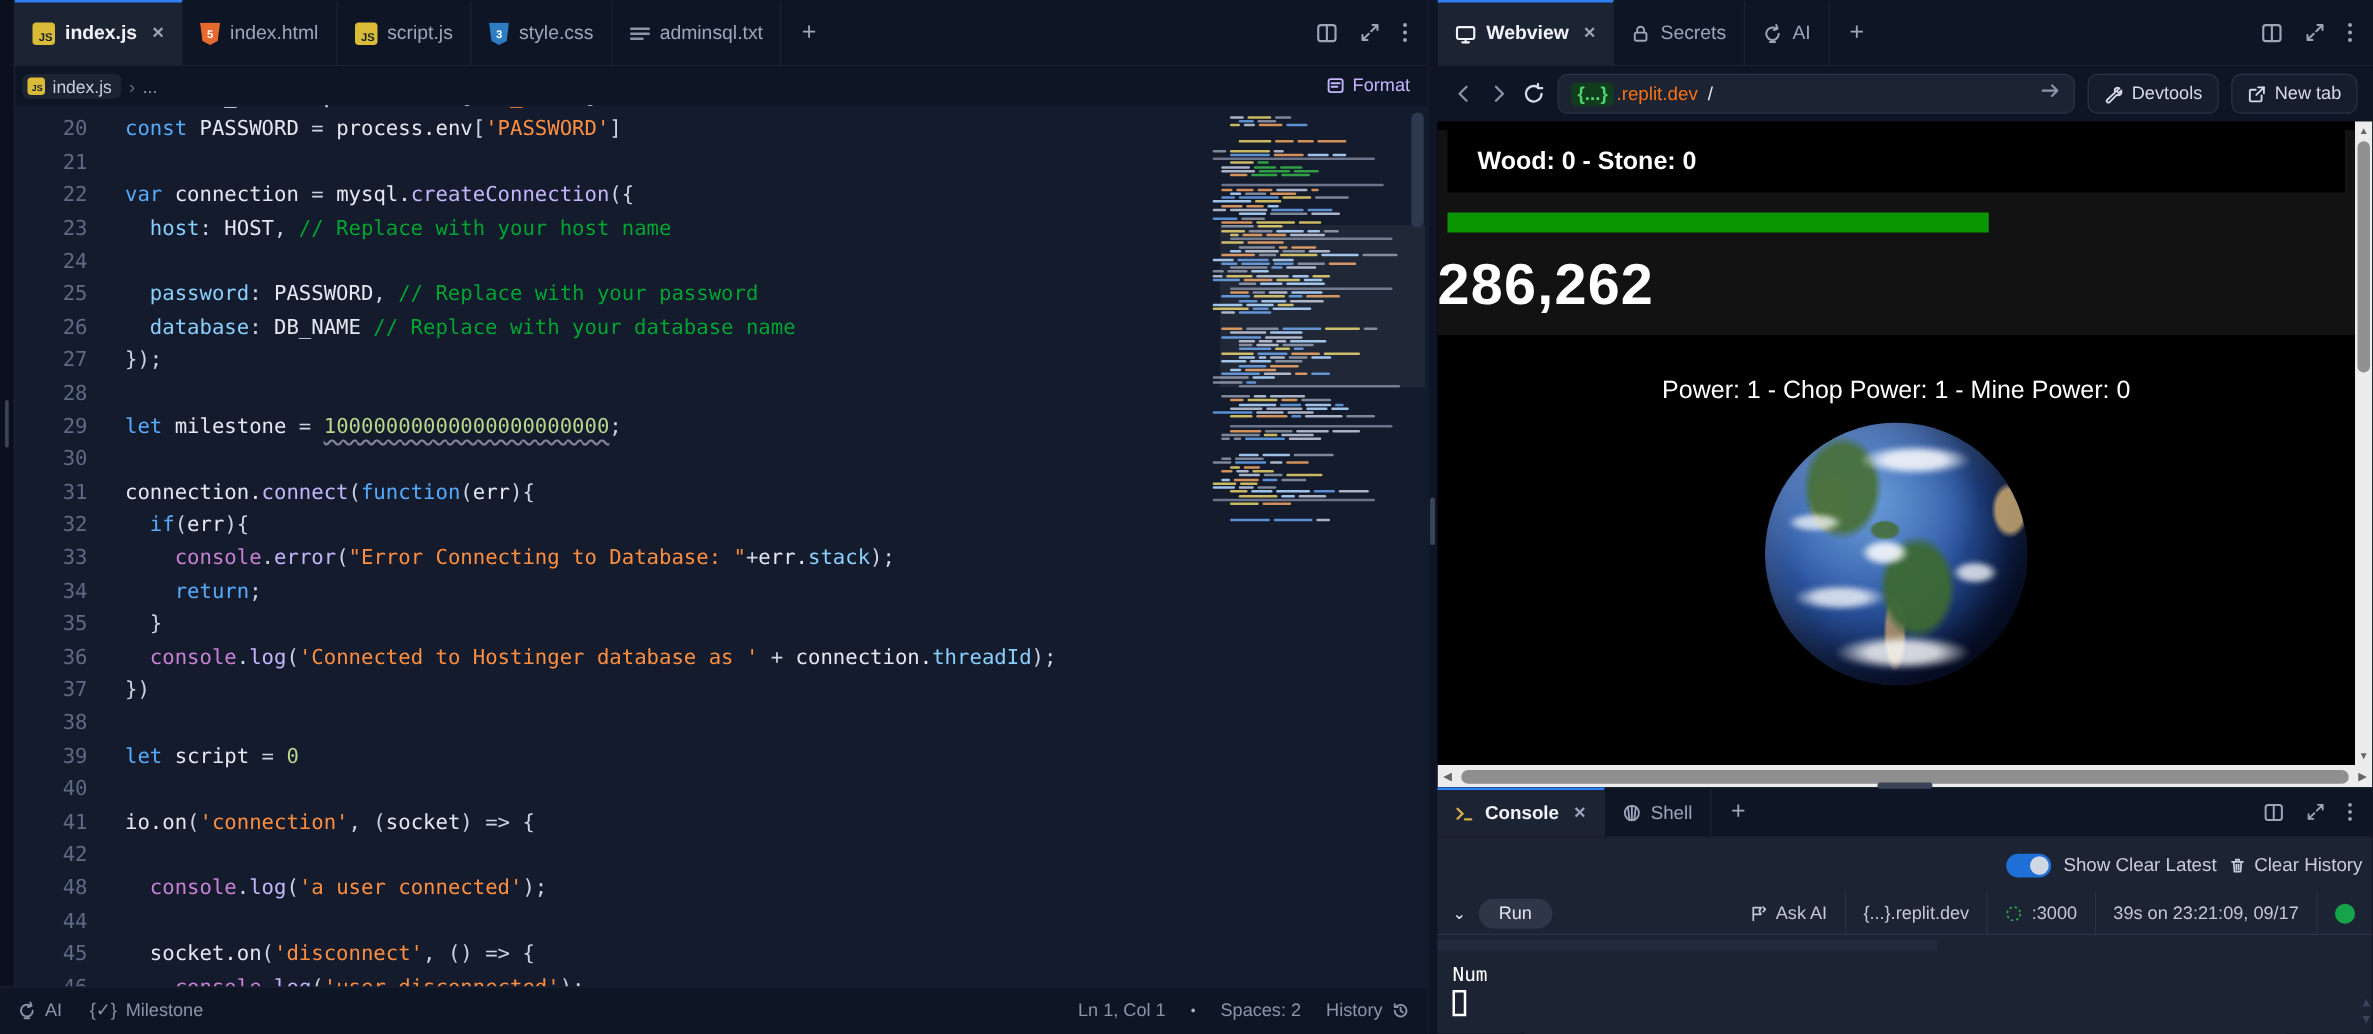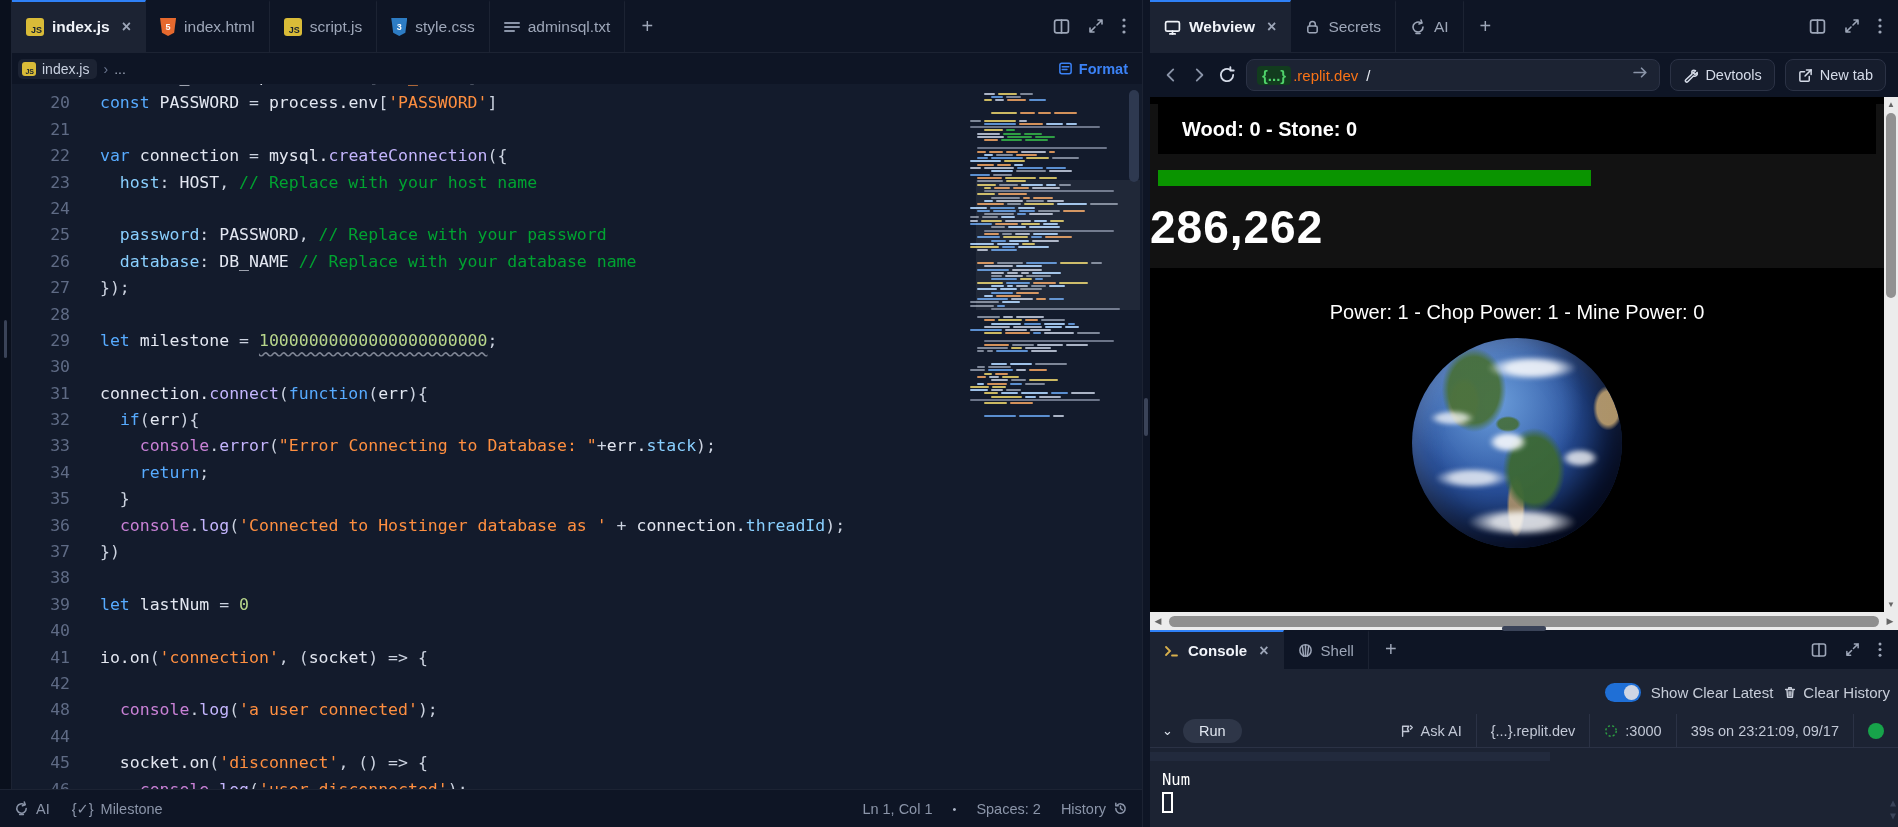--- a/index.html
+++ b/index.html
@@ -30,21 +30,21 @@
   .shield.html { background:#e6692e; }
   .shield.css { background:#2d7cc4; }
   .txt-icon { width:16px; display:flex; flex-direction:column; gap:2px; }
   .txt-icon i { height:2px; background:#8a94a8; border-radius:1px; }
   .txt-icon i:nth-child(3){ width:70%; }
 
   .breadcrumb { height:31px; display:flex; align-items:center; padding:0 14px 0 6px; font-size:14px; color:#9da6b8; background:#0e1525; }
   .crumb-pill { display:flex; align-items:center; gap:6px; background:#1c2333; border-radius:5px; padding:2px 8px 2px 4px; color:#c9d1e0; }
   .crumb-pill .badge-js { width:14px; height:14px; font-size:7px; }
   .crumb-sep { margin:0 6px; color:#6b7690; }
-  .format-btn { margin-left:auto; display:flex; align-items:center; gap:6px; color:#3b82f6; font-size:14.5px; cursor:pointer;font-weight:bold; }
+  .format-btn { margin-left:auto; display:flex; align-items:center; gap:6px; color:#c4b5fd; font-size:14.5px; cursor:pointer; }
 
   .editor { flex:1; position:relative; background:#131b2c; overflow:hidden; }
   .lines { position:absolute; left:0; top:0; right:186px; bottom:0; overflow:hidden; margin-top:-20px;
            font-family:"DejaVu Sans Mono", monospace; font-size:16.5px; }
   .line { display:flex; height:26.4px; line-height:26.4px; white-space:pre; }
   .line .ln { width:58px; text-align:right; color:#5f6b85; flex:none; }
   .line .lt { padding-left:30px; color:#e3e7f1; }
   .tk-k { color:#57abff; } .tk-f { color:#c4b5fd; } .tk-s { color:#ff8f40; }
   .tk-c { color:#00a331; } .tk-n { color:#b8d68c; } .tk-p { color:#8ad0ff; }
   .tk-v { color:#c981d6; } .tk-o { color:#ccd3e0; }
@@ -235,21 +235,21 @@
               <div class="line"><span class="ln">29</span><span class="lt"><span class="tk-k">let </span><span>milestone</span><span class="tk-o"> = </span><span class="tk-n tk-u">10000000000000000000000</span><span class="tk-o">;</span></span></div>
               <div class="line"><span class="ln">30</span><span class="lt"></span></div>
               <div class="line"><span class="ln">31</span><span class="lt"><span>connection.</span><span class="tk-f">connect</span><span class="tk-o">(</span><span class="tk-k">function</span><span class="tk-o">(</span><span>err</span><span class="tk-o">){</span></span></div>
               <div class="line"><span class="ln">32</span><span class="lt"><span>  </span><span class="tk-k">if</span><span class="tk-o">(</span><span>err</span><span class="tk-o">){</span></span></div>
               <div class="line"><span class="ln">33</span><span class="lt"><span>    </span><span class="tk-v">console</span><span class="tk-o">.</span><span class="tk-f">error</span><span class="tk-o">(</span><span class="tk-s">"Error Connecting to Database: "</span><span class="tk-o">+</span><span>err.</span><span class="tk-p">stack</span><span class="tk-o">);</span></span></div>
               <div class="line"><span class="ln">34</span><span class="lt"><span>    </span><span class="tk-k">return</span><span class="tk-o">;</span></span></div>
               <div class="line"><span class="ln">35</span><span class="lt"><span class="tk-o">  }</span></span></div>
               <div class="line"><span class="ln">36</span><span class="lt"><span>  </span><span class="tk-v">console</span><span class="tk-o">.</span><span class="tk-f">log</span><span class="tk-o">(</span><span class="tk-s">'Connected to Hostinger database as '</span><span class="tk-o"> + </span><span>connection.</span><span class="tk-p">threadId</span><span class="tk-o">);</span></span></div>
               <div class="line"><span class="ln">37</span><span class="lt"><span class="tk-o">})</span></span></div>
               <div class="line"><span class="ln">38</span><span class="lt"></span></div>
-              <div class="line"><span class="ln">39</span><span class="lt"><span class="tk-k">let </span><span>lastNum</span><span class="tk-o"> = </span><span class="tk-n">0</span></span></div>
+              <div class="line"><span class="ln">39</span><span class="lt"><span class="tk-k">let </span><span>script</span><span class="tk-o"> = </span><span class="tk-n">0</span></span></div>
               <div class="line"><span class="ln">40</span><span class="lt"></span></div>
               <div class="line"><span class="ln">41</span><span class="lt"><span>io.on</span><span class="tk-o">(</span><span class="tk-s">'connection'</span><span class="tk-o">, (</span><span>socket</span><span class="tk-o">) =&gt; {</span></span></div>
               <div class="line"><span class="ln">42</span><span class="lt"></span></div>
               <div class="line"><span class="ln">48</span><span class="lt"><span>  </span><span class="tk-v">console</span><span class="tk-o">.</span><span class="tk-f">log</span><span class="tk-o">(</span><span class="tk-s">'a user connected'</span><span class="tk-o">);</span></span></div>
               <div class="line"><span class="ln">44</span><span class="lt"></span></div>
               <div class="line"><span class="ln">45</span><span class="lt"><span>  socket.on</span><span class="tk-o">(</span><span class="tk-s">'disconnect'</span><span class="tk-o">, () =&gt; {</span></span></div>
               <div class="line"><span class="ln">46</span><span class="lt"><span>    </span><span class="tk-v">console</span><span class="tk-o">.</span><span class="tk-f">log</span><span class="tk-o">(</span><span class="tk-s">'user disconnected'</span><span class="tk-o">);</span></span></div>
             </div>
           <div class="minimap" id="minimap">
               <div class="mm-row" style="height: 3.3px;"></div>

